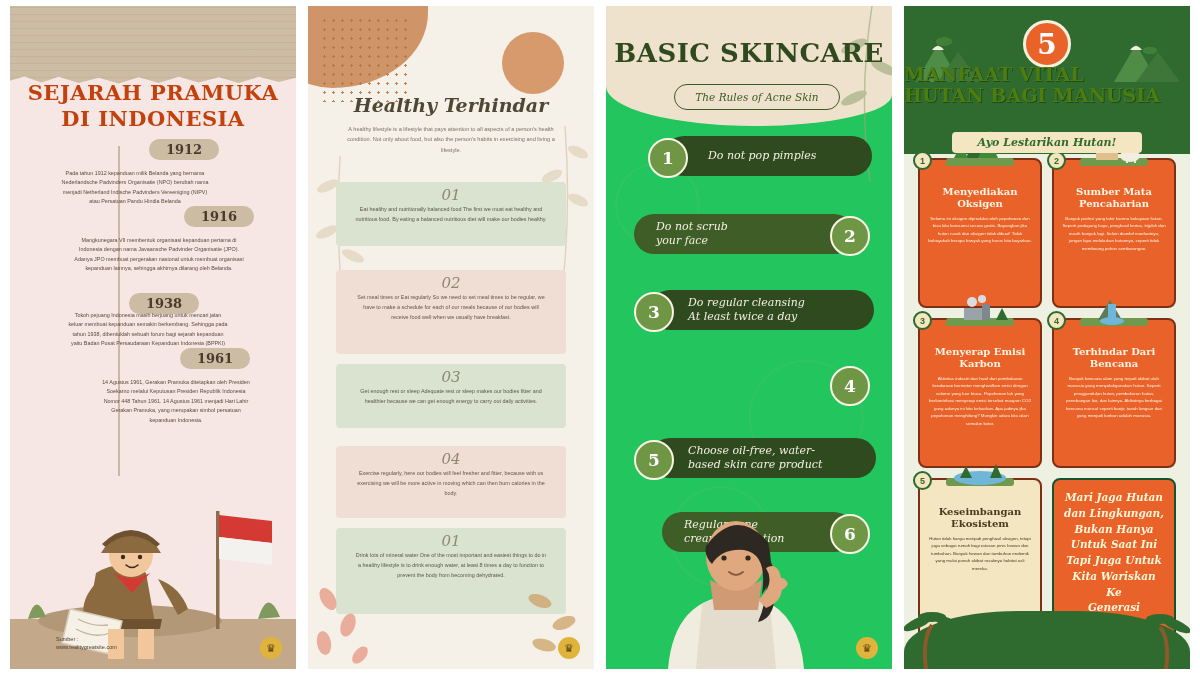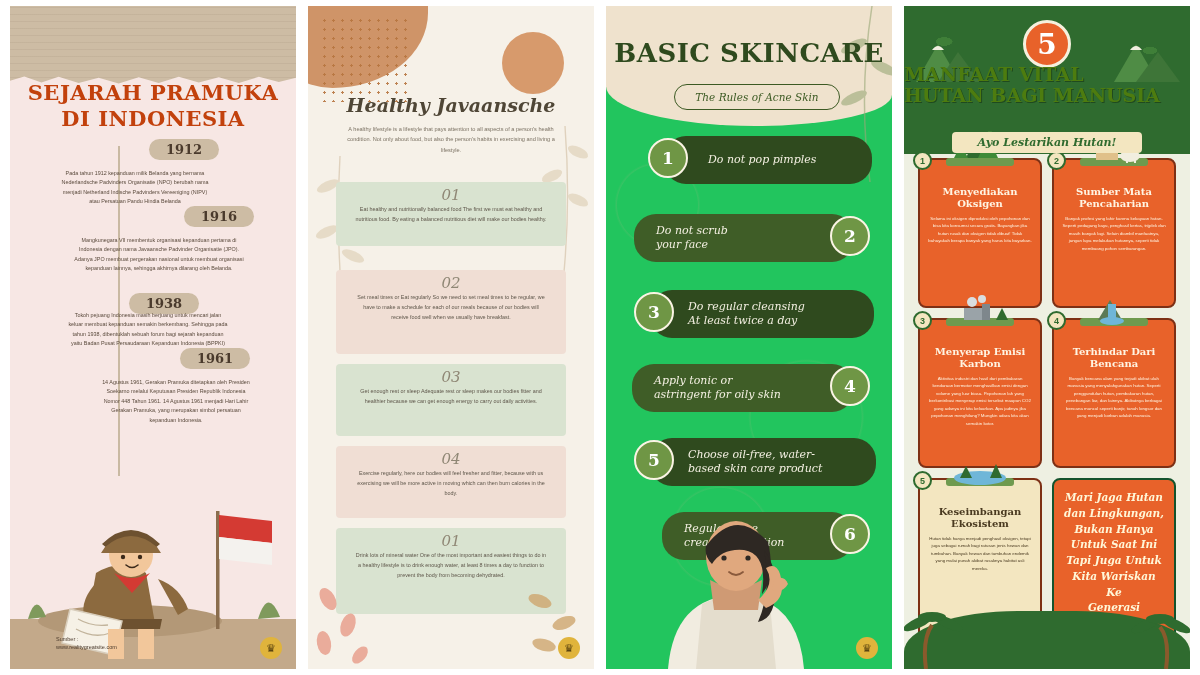--- a/index.html
+++ b/index.html
@@ -153,21 +153,21 @@
     font-size: 26px; color: #2f4a1e; letter-spacing: .5px;
   }
   .c3 .sub {
     position: absolute; top: 78px; left: 68px; right: 52px;
     border: 1.6px solid #3c5a23; border-radius: 16px;
     text-align: center; padding: 6px 0;
     font-family: "DejaVu Serif", serif; font-style: italic;
     font-size: 10.5px; color: #3c5a23;
   }
   .c3 .rule {
-    position: absolute; height: 48px;
+    position: absolute; height: 40px;
     border-radius: 22px;
     display: flex; align-items: center;
     color: #f4f0e2;
     font-family: "DejaVu Serif", serif; font-style: italic;
     font-size: 11px; line-height: 1.25;
   }
   .c3 .rule.dark { background: #2f4a1e; }
   .c3 .rule.mid  { background: #3f5d27; }
   .c3 .badge {
     position: absolute; width: 40px; height: 40px; border-radius: 50%;
@@ -345,34 +345,34 @@
     </svg>
     <svg class="leafdeco" style="top:120px;right:2px;width:54px;height:160px" viewBox="0 0 54 160">
       <path d="M27 0 q6 80 -2 156" stroke="#c9b393" stroke-width="1.4" fill="none"></path>
       <g fill="#d8c7a8">
         <ellipse cx="40" cy="26" rx="11" ry="5" transform="rotate(25 40 26)"></ellipse>
         <ellipse cx="14" cy="50" rx="11" ry="5" transform="rotate(-25 14 50)"></ellipse>
         <ellipse cx="40" cy="74" rx="11" ry="5" transform="rotate(25 40 74)"></ellipse>
       </g>
     </svg>
 
-    <h2>Healthy Javaansche</h2>
+    <h2>Healthy Terhindar</h2>
     <p class="intro">A healthy lifestyle is a lifestyle that pays attention to all aspects of a person's health condition. Not only about food, but also the person's habits in exercising and living a lifestyle.</p>
 
     <div class="step sg" style="top:176px;height:64px">
       <div class="num">01</div>
       <p>Eat healthy and nutritionally balanced food
 The first we must eat healthy and nutritious food. By eating a balanced nutritious diet will make our bodies healthy.</p>
     </div>
     <div class="step sp" style="top:264px;height:84px">
       <div class="num">02</div>
       <p>Set meal times or Eat regularly
 So we need to set meal times to be regular, we have to make a schedule for each of our meals because of our bodies will receive food well when we usually have breakfast.</p>
     </div>
-    <div class="step sg" style="top:358px;height:72px">
+    <div class="step sg" style="top:358px;height:64px">
       <div class="num">03</div>
       <p>Get enough rest or sleep
 Adequate rest or sleep makes our bodies fitter and healthier because we can get enough energy to carry out daily activities.</p>
     </div>
     <div class="step sp" style="top:440px;height:72px">
       <div class="num">04</div>
       <p>Exercise regularly, here our bodies will feel fresher and fitter, because with us exercising we will be more active in moving which can then burn calories in the body.</p>
     </div>
     <div class="step sg" style="top:522px;height:86px">
       <div class="num">01</div>
@@ -422,24 +422,20 @@
 your face</span>
     </div>
     <div class="badge" style="top:210px;right:22px">2</div>
 
     <div class="rule dark" style="top:284px;left:44px;right:18px;padding-left:38px">
       <span style="white-space:pre-line">Do regular cleansing
 At least twice a day</span>
     </div>
     <div class="badge" style="top:286px;left:28px">3</div>
 
-    <div class="rule mid" style="top:358px;left:26px;right:38px;padding-left:22px">
-      <span style="white-space:pre-line">Apply tonic or
-astringent for oily skin</span>
-    </div>
     <div class="badge" style="top:360px;right:22px">4</div>
 
     <div class="rule dark" style="top:432px;left:44px;right:16px;padding-left:38px">
       <span style="white-space:pre-line">Choose oil-free, water-
 based skin care product</span>
     </div>
     <div class="badge" style="top:434px;left:28px">5</div>
 
     <div class="rule mid" style="top:506px;left:56px;right:38px;padding-left:22px">
       <span style="white-space:pre-line">Regular acne

